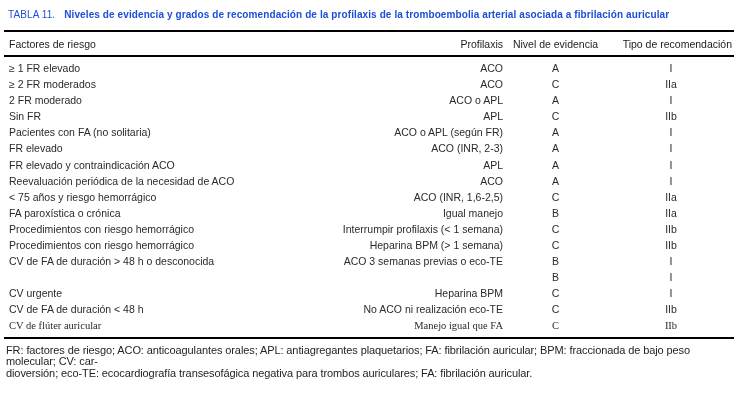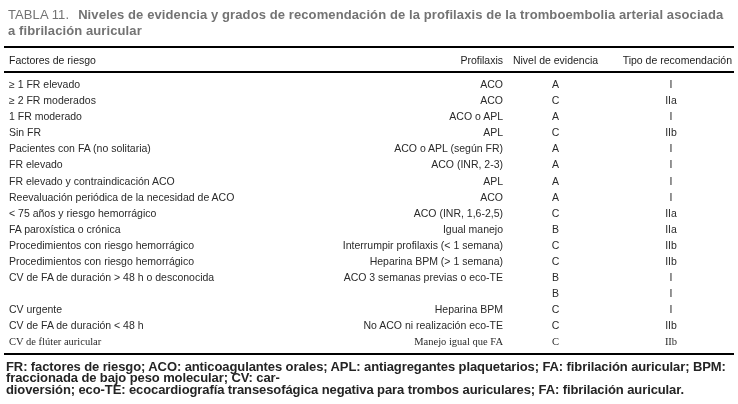--- a/index.html
+++ b/index.html
@@ -12,23 +12,23 @@
     font-family: "Liberation Sans", sans-serif;
     color: #1c1c1c;
   }
   .page {
     box-sizing: border-box;
     width: 738px;
     height: 404px;
     padding: 6px 4px 0 4px;
   }
   .title {
-    font-size: 13px;
+    font-size: 10px;
     line-height: 16px;
-    color: #737373;
+    color: #1d4ed8;
     padding: 1px 4px 0 4px;
     letter-spacing: 0.1px;
   }
   .title .title-prefix {
     font-weight: normal;
     margin-right: 9px;
   }
   .title .title-text {
     font-weight: bold;
   }
@@ -66,27 +66,26 @@
     overflow: hidden;
     color: #2a2a2a;
   }
   tbody tr:first-child td { padding-top: 3px; }
   tbody tr:last-child td { padding-bottom: 3px; font-family: Liberation Serif, serif; }
   tbody td.c0 { text-align: left; padding-left: 5px; }
   tbody td.c1 { text-align: right; }
   tbody td.c2 { text-align: center; }
   tbody td.c3 { text-align: center; }
   .footnote {
-    font-size: 13px;
+    font-size: 11px;
     line-height: 11.5px;
     margin-top: 6px;
     padding: 0 2px;
     color: #242424;
     letter-spacing: -0.1px;
-    font-weight: bold;
   }
 </style>
 </head>
 <body>
 
 <div class="page">
 
   <div class="title">
     <span class="title-prefix">TABLA 11.</span><span class="title-text">Niveles de evidencia y grados de recomendación de la profilaxis de la tromboembolia arterial asociada a fibrilación auricular</span>
   </div>
@@ -113,21 +112,21 @@
           <td class="c2">A</td>
           <td class="c3">I</td>
         </tr>
         <tr>
           <td class="c0">≥ 2 FR moderados</td>
           <td class="c1">ACO</td>
           <td class="c2">C</td>
           <td class="c3">IIa</td>
         </tr>
         <tr>
-          <td class="c0">1 FR moderado</td>
+          <td class="c0">2 FR moderado</td>
           <td class="c1">ACO o APL</td>
           <td class="c2">A</td>
           <td class="c3">I</td>
         </tr>
         <tr>
           <td class="c0">Sin FR</td>
           <td class="c1">APL</td>
           <td class="c2">C</td>
           <td class="c3">IIb</td>
         </tr>

